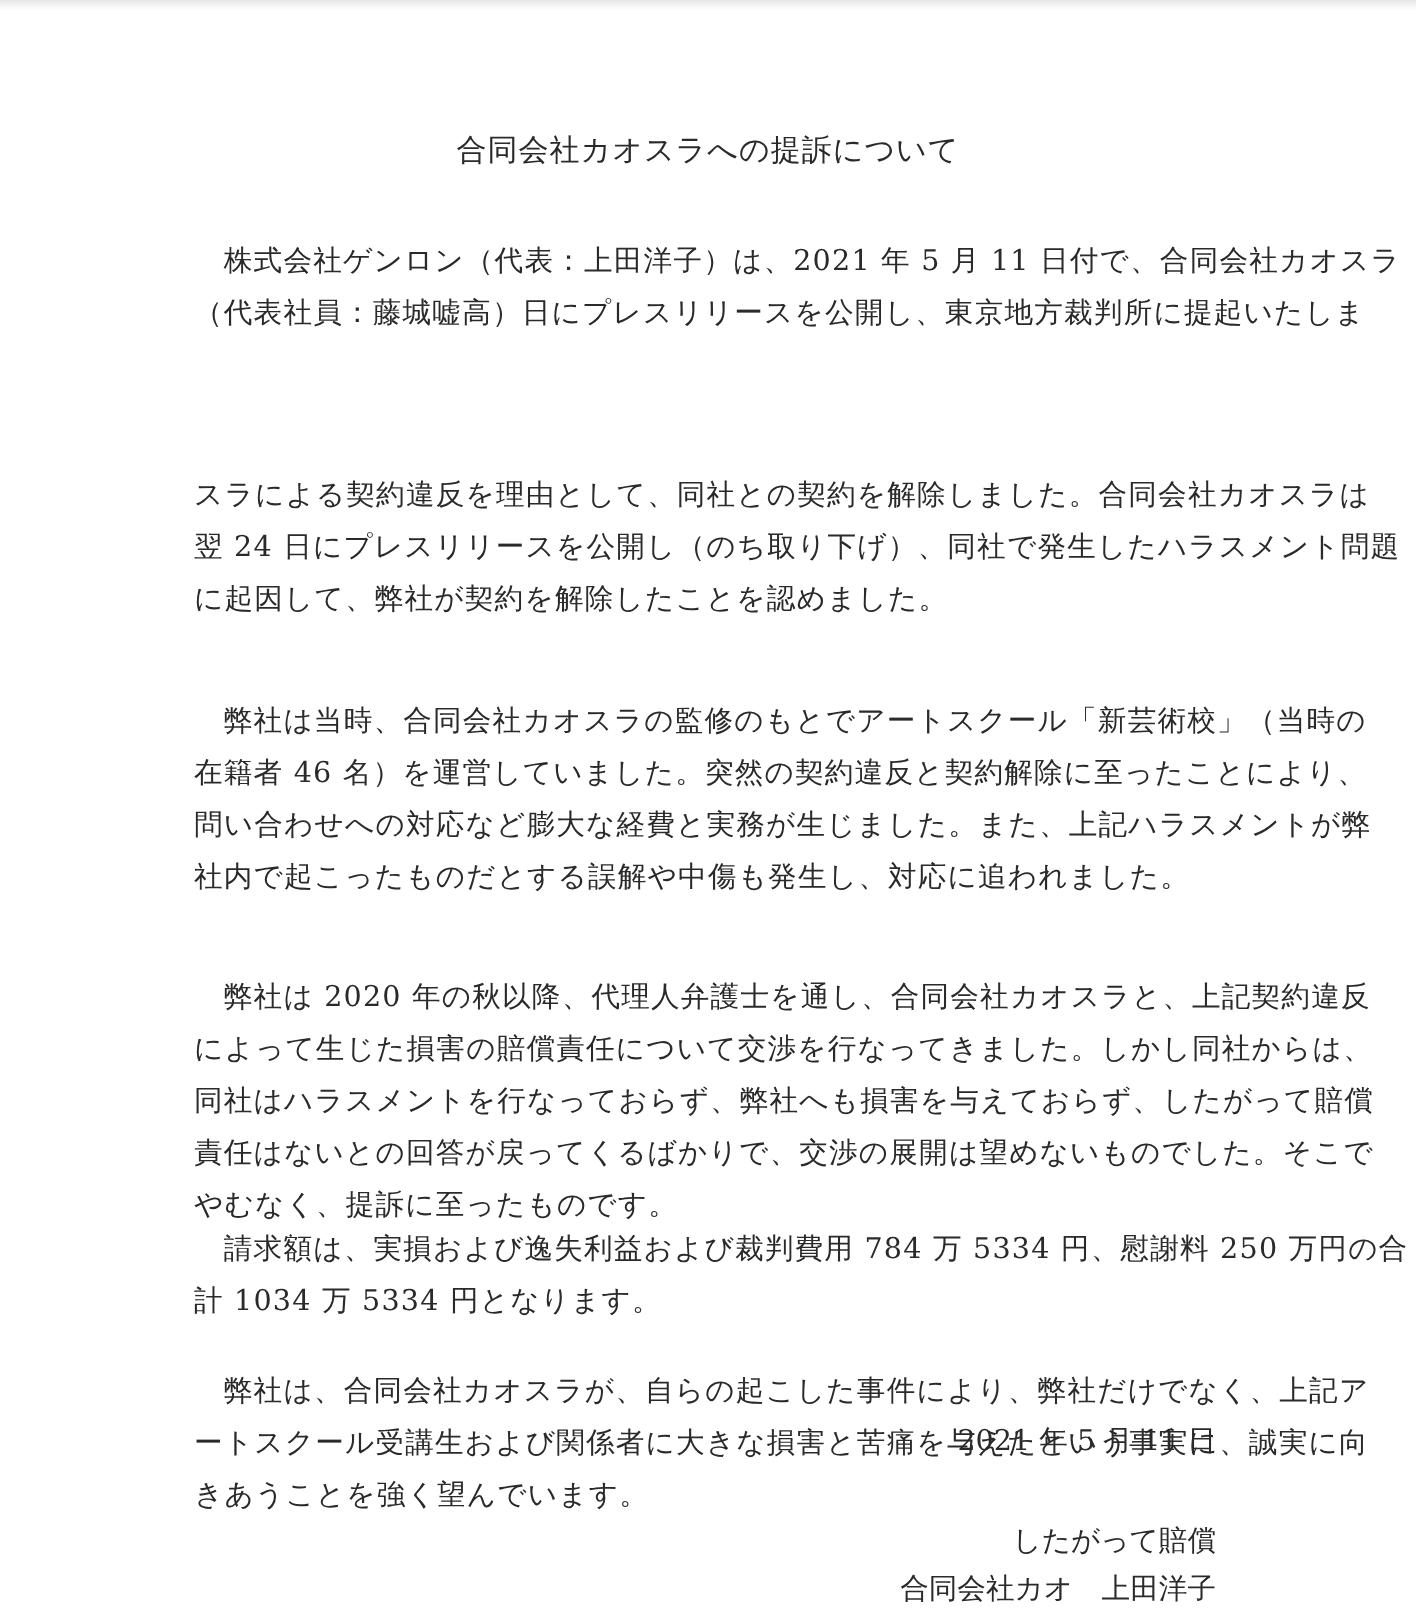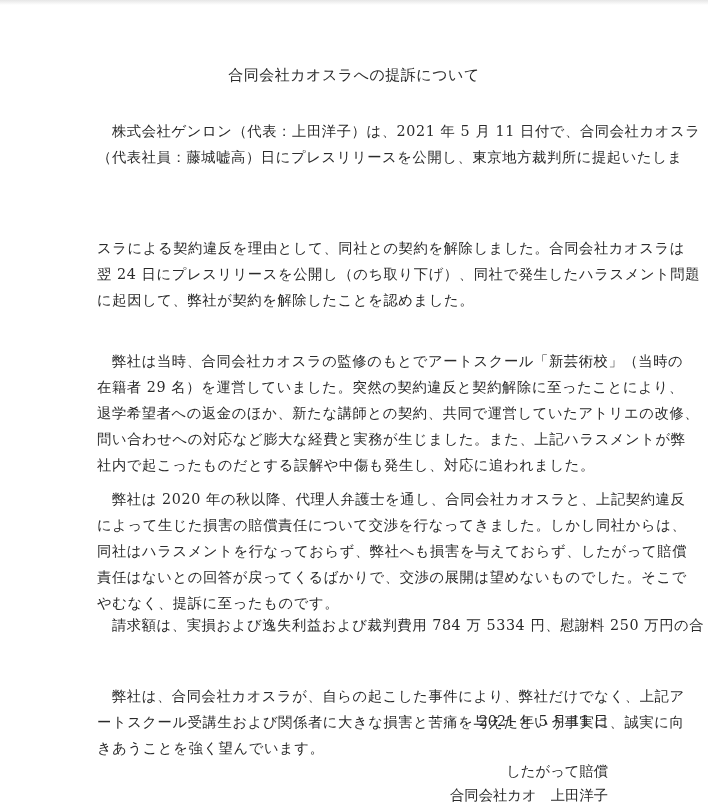--- a/index.html
+++ b/index.html
@@ -73,36 +73,36 @@
   </div>
 
   <div class="para" style="top:175px;">
     <span class="line">スラによる契約違反を理由として、同社との契約を解除しました。合同会社カオスラは</span>
     <span class="line">翌 24 日にプレスリリースを公開し（のち取り下げ）、同社で発生したハラスメント問題</span>
     <span class="line">に起因して、弊社が契約を解除したことを認めました。</span>
   </div>
 
   <div class="para" style="top:288px;">
     <span class="line">　弊社は当時、合同会社カオスラの監修のもとでアートスクール「新芸術校」（当時の</span>
-    <span class="line">在籍者 29 名）を運営していました。突然の契約違反と契約解除に至ったことにより、</span>
-    <span class="line">退学希望者への返金のほか、新たな講師との契約、共同で運営していたアトリエの改修、</span>
+    <span class="line">在籍者 46 名）を運営していました。突然の契約違反と契約解除に至ったことにより、</span>
     <span class="line">問い合わせへの対応など膨大な経費と実務が生じました。また、上記ハラスメントが弊</span>
     <span class="line">社内で起こったものだとする誤解や中傷も発生し、対応に追われました。</span>
   </div>
 
   <div class="para" style="top:426px;">
     <span class="line">　弊社は 2020 年の秋以降、代理人弁護士を通し、合同会社カオスラと、上記契約違反</span>
     <span class="line">によって生じた損害の賠償責任について交渉を行なってきました。しかし同社からは、</span>
     <span class="line">同社はハラスメントを行なっておらず、弊社へも損害を与えておらず、したがって賠償</span>
     <span class="line">責任はないとの回答が戻ってくるばかりで、交渉の展開は望めないものでした。そこで</span>
     <span class="line">やむなく、提訴に至ったものです。</span>
   </div>
 
   <div class="para" style="top:552px;">
     <span class="line">　請求額は、実損および逸失利益および裁判費用 784 万 5334 円、慰謝料 250 万円の合</span>
+    <span class="line">計 1034 万 5334 円となります。</span>
   </div>
 
   <div class="para" style="top:623px;">
     <span class="line">　弊社は、合同会社カオスラが、自らの起こした事件により、弊社だけでなく、上記ア</span>
     <span class="line">ートスクール受講生および関係者に大きな損害と苦痛を与えたという事実に、誠実に向</span>
     <span class="line">きあうことを強く望んでいます。</span>
   </div>
 </div>
 
 <div class="right-block" style="right:100px; top:708px;">2021 年 5 月 11 日</div>

